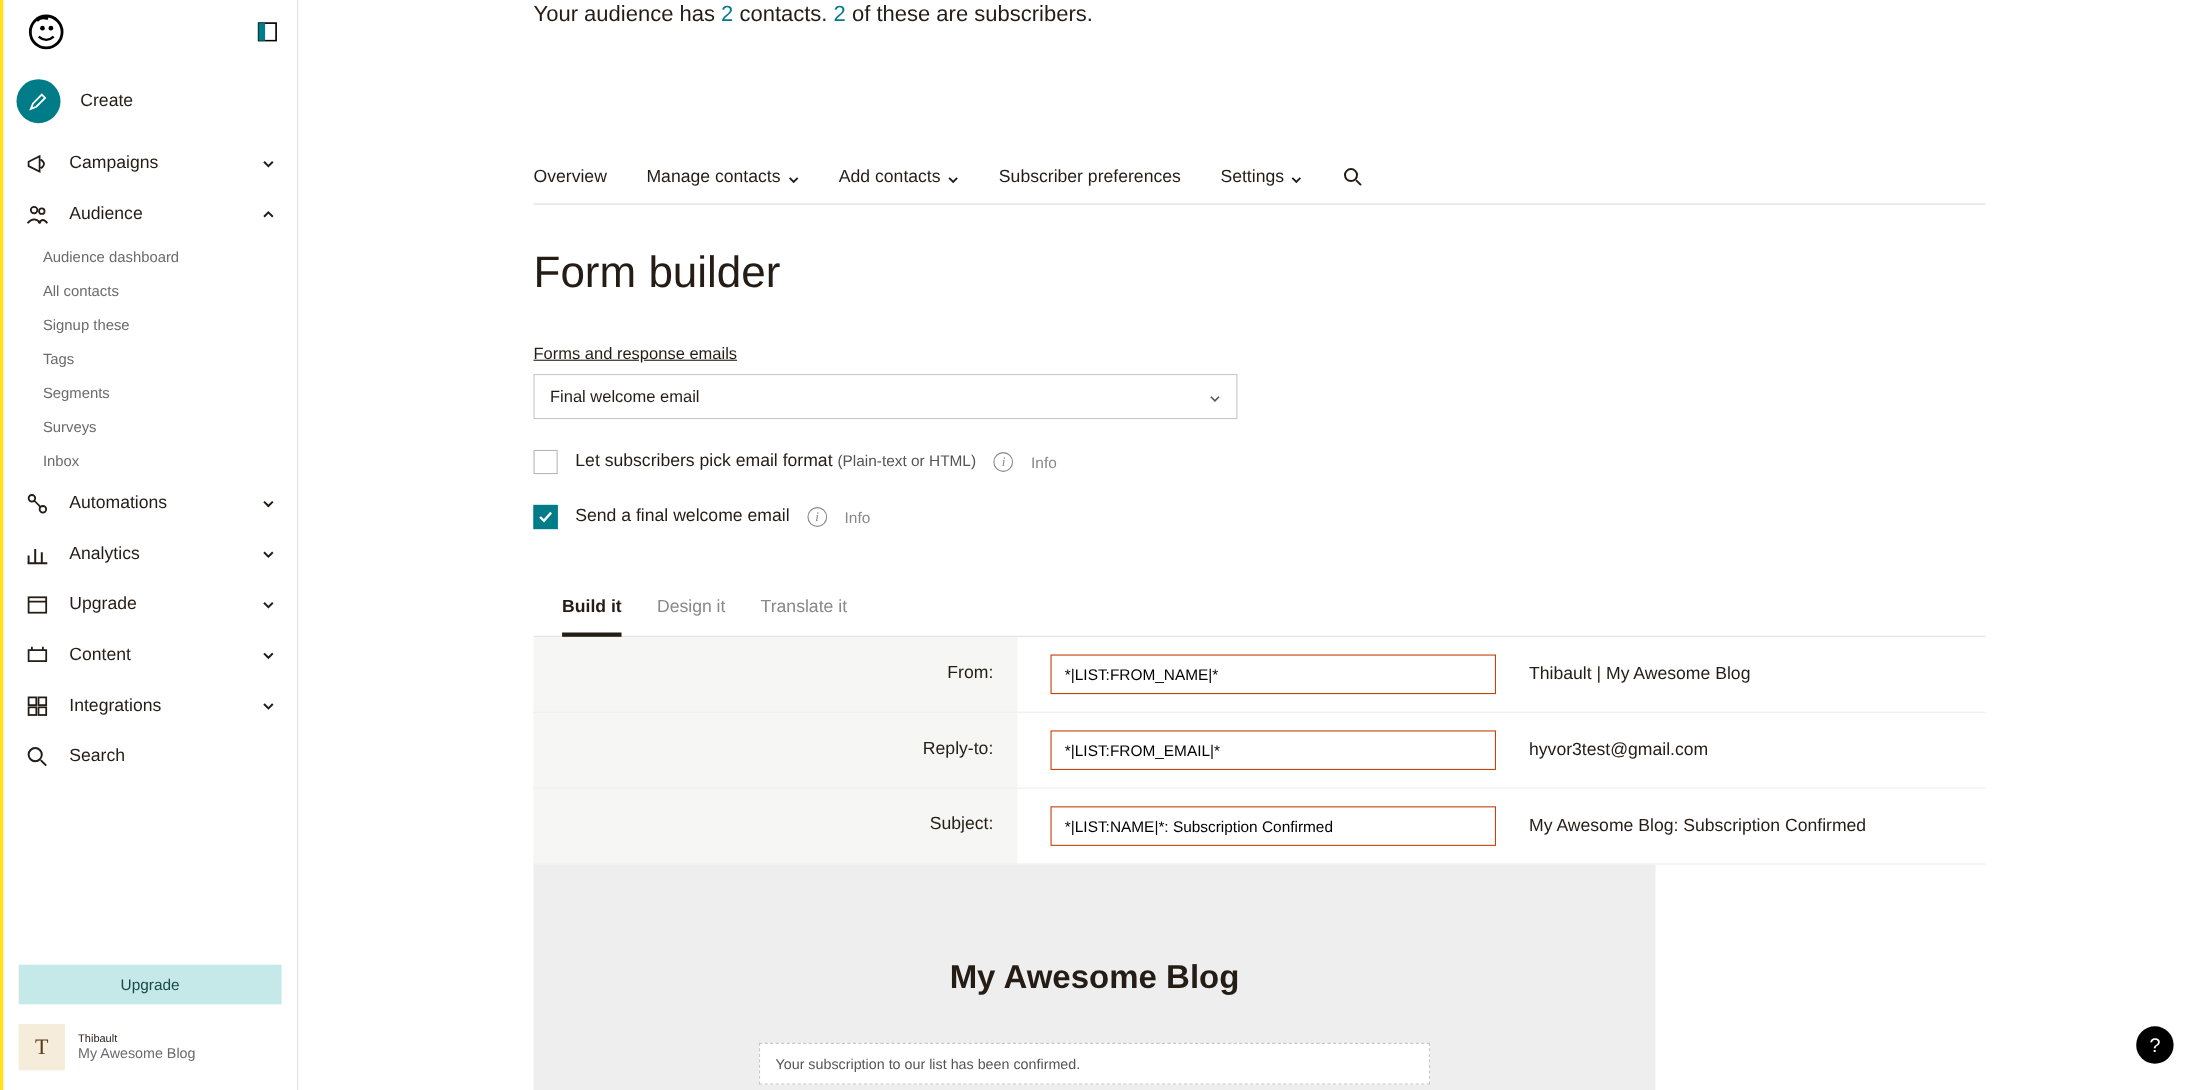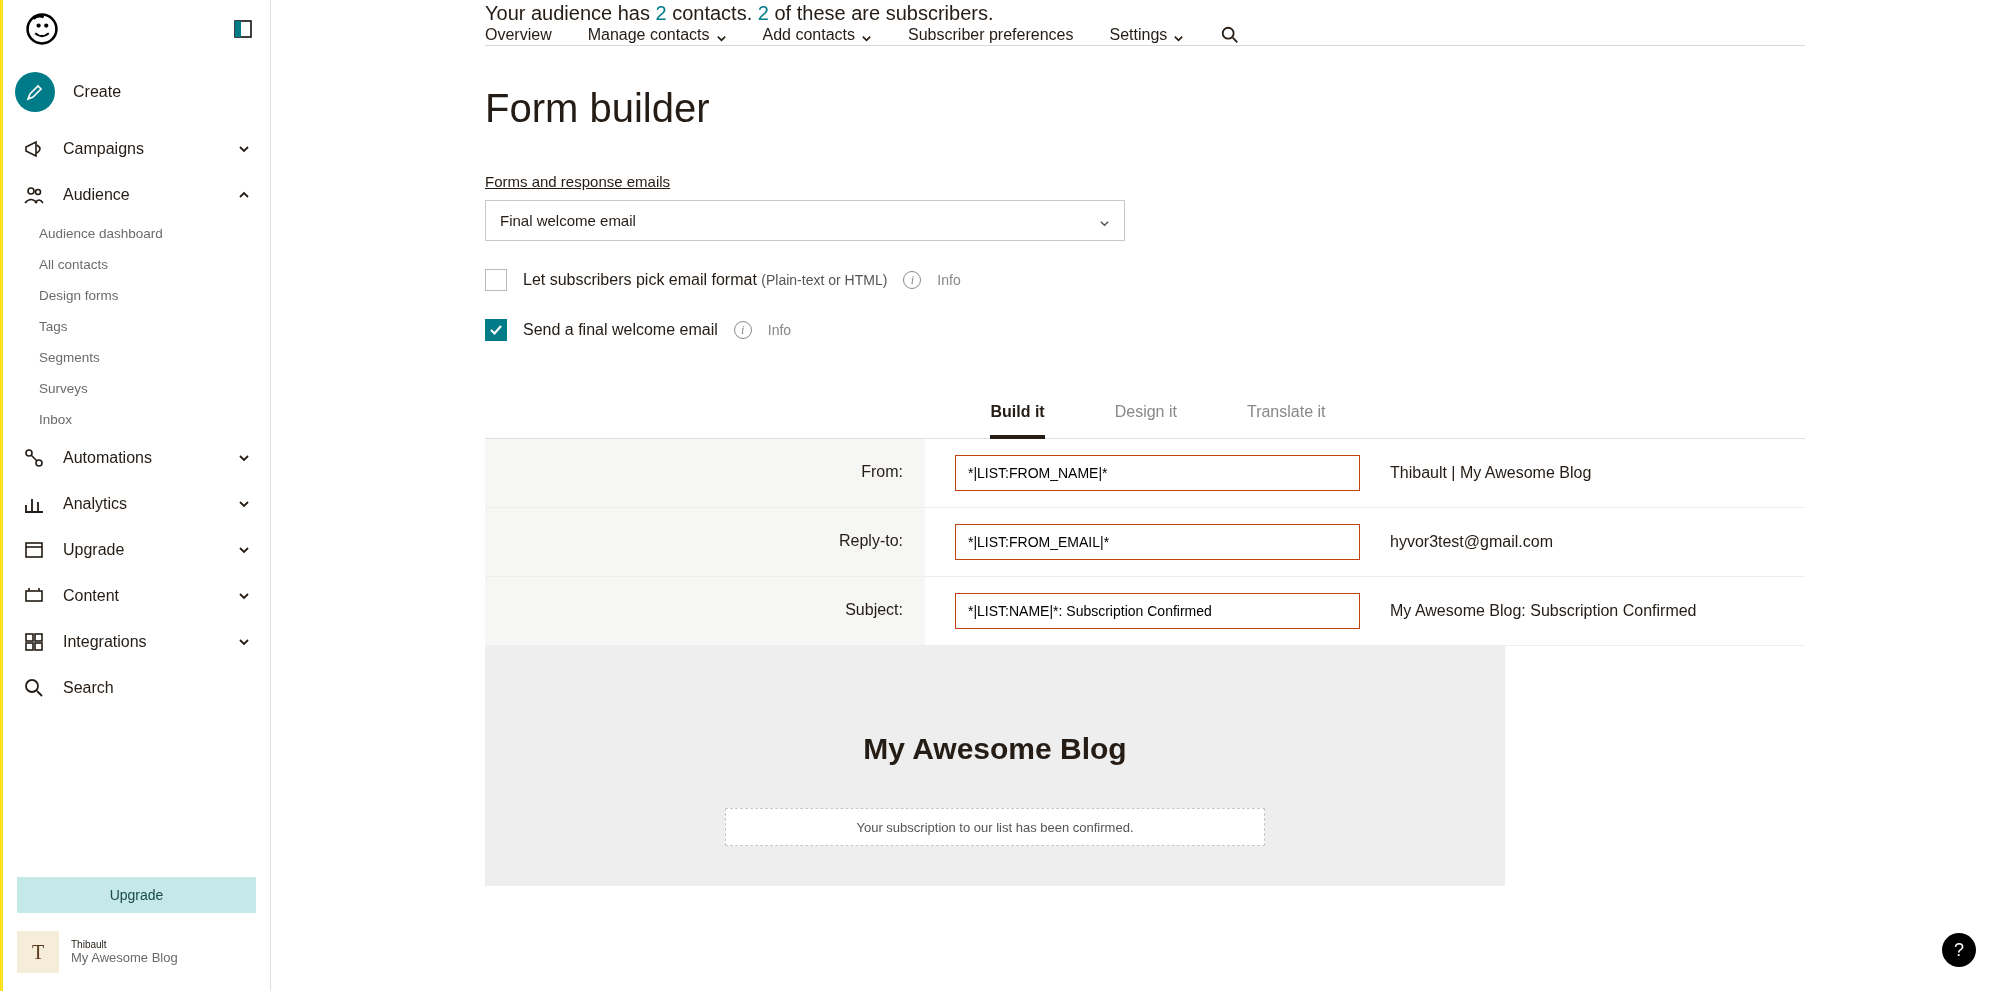--- a/index.html
+++ b/index.html
@@ -73,22 +73,23 @@
 
 .main {
   position: absolute; left: 271px; right: 0; top: 0; bottom: 0;
   padding: 0 40px 0 214px;
 }
 .audience-line { font-size: 20px; color: #241c15; padding-top: 2px; }
 .audience-line .num { color: #007c89; }
 
 .tabs-row {
   display:flex; align-items:center; gap: 36px;
+  margin-top: 126px;
   border-bottom: 1px solid #d9d9d9;
-  padding-bottom: 0;
+  padding-bottom: 14px;
   width: 1320px;
 }
 .tab-link { font-size: 16px; color: #241c15; cursor: pointer; display:flex; align-items:center; gap:6px; }
 .tab-link .small-chevron { width: 11px; height: 11px; }
 .search-tab-icon { width: 20px; height: 20px; cursor: pointer; }
 
 .page-title { font-size: 40px; font-weight: 400; margin-top: 40px; }
 
 .field-label { font-size: 15px; margin-top: 42px; margin-bottom: 10px; text-decoration: underline; }
 .select-box {
@@ -99,21 +100,21 @@
 .select-box .small-chevron { width: 11px; height: 11px; }
 
 .check-row { display:flex; align-items:center; gap: 16px; margin-top: 28px; }
 .checkbox { width: 22px; height: 22px; border: 1px solid #b8b8b8; display:flex; align-items:center; justify-content:center; cursor: pointer; }
 .checkbox.checked { background: #007c89; border-color: #007c89; }
 .check-text { font-size: 16px; }
 .check-hint { font-size: 14px; color: #555; }
 .info-icon { width:18px; height:18px; border:1.5px solid #888; border-radius:50%; display:flex; align-items:center; justify-content:center; font-size:12px; color:#888; font-style: italic; font-family: serif; }
 .info-label { font-size: 14px; color: #888; }
 
-.builder-tabs { display:flex; gap: 70px; margin-top: 52px; border-bottom: 1px solid #e0e0e0; width: 1320px; padding-left: 26px; justify-content: center; }
+.builder-tabs { display:flex; gap: 32px; margin-top: 52px; border-bottom: 1px solid #e0e0e0; width: 1320px; padding-left: 26px; }
 .btab { padding: 10px 0 14px 0; font-size: 16px; color: #888; cursor: pointer; }
 .btab.active { color: #241c15; font-weight: 600; border-bottom: 4px solid #241c15; margin-bottom: -1px; }
 
 .form-table { width: 1320px; }
 .form-row { display:flex; }
 .label-cell {
   width: 440px; background: #f6f6f4; text-align: right;
   padding: 24px 22px; font-size: 16px;
   border-bottom: 1px solid #eee;
 }
@@ -126,22 +127,22 @@
   font-size: 14px; font-family: inherit;
 }
 .resolved { font-size: 16px; color: #241c15; }
 
 .preview-area {
   width: 1020px; background: #eeeeee; padding-top: 86px; padding-bottom: 40px;
   display:flex; flex-direction:column; align-items:center;
 }
 .preview-title { font-size: 30px; font-weight: 700; }
 .preview-card {
-  margin-top: 42px; width: 540px; background: #fff;
-  border: 1px dashed #c8c8c8; padding: 10px 14px; text-align: center;
+  margin-top: 42px; width: 610px; background: #fff;
+  border: 1px dashed #c8c8c8; padding: 10px 14px;
 }
 .preview-msg { font-size: 13px; color: #555; }
 
 .help-btn {
   position: absolute; right: 24px; bottom: 24px;
   width: 34px; height: 34px; border-radius: 50%;
   background: #000; color: #fff;
   display:flex; align-items:center; justify-content:center;
   font-size: 18px; cursor: pointer;
 }
@@ -201,21 +202,21 @@
     </span>
     <span class="nav-label">Audience</span>
     <span class="chevron"><svg viewBox="0 0 12 12" width="12" height="12">
           <path d="M2 8 L6 4 L10 8" fill="none" stroke="#241c15" stroke-width="1.8"></path>
         </svg></span>
   </div>
 
   <div class="subnav">
     <div class="subnav-item">Audience dashboard</div>
     <div class="subnav-item">All contacts</div>
-    <div class="subnav-item">Design forms</div>
+    <div class="subnav-item">Signup these</div>
     <div class="subnav-item">Tags</div>
     <div class="subnav-item">Segments</div>
     <div class="subnav-item">Surveys</div>
     <div class="subnav-item">Inbox</div>
   </div>
 
   <div class="nav-item">
     <span class="nav-icon">
       <svg viewBox="0 0 22 22" width="22" height="22">
           <circle cx="6" cy="6" r="3" fill="none" stroke="#241c15" stroke-width="1.6"></circle>

